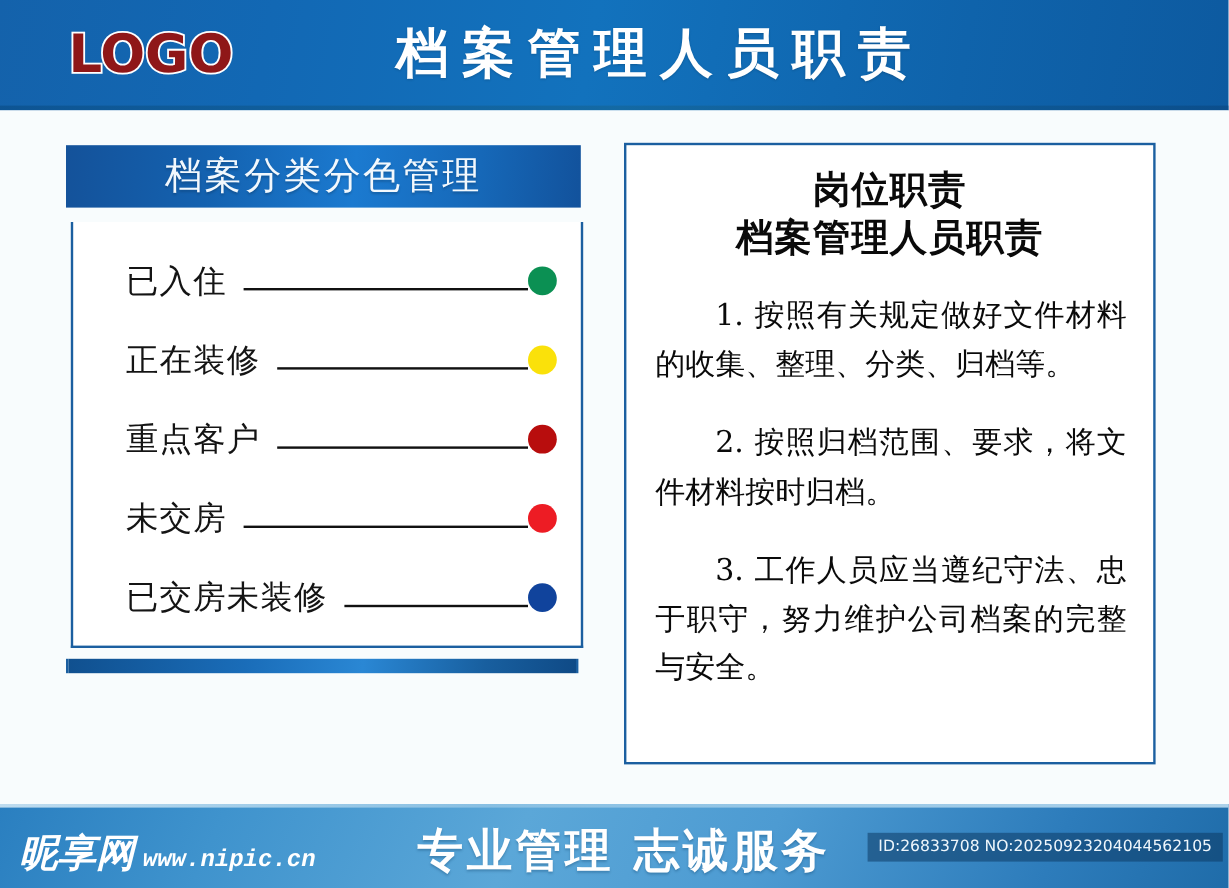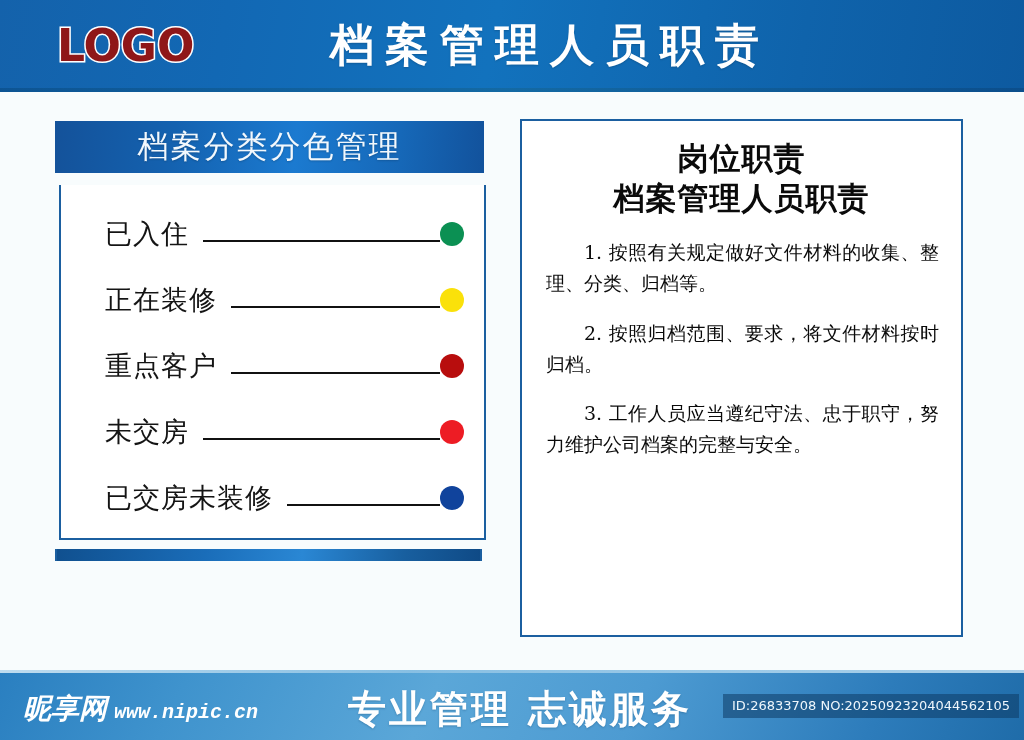--- a/index.html
+++ b/index.html
@@ -217,21 +217,21 @@
     color: #0a0a0a;
     line-height: 1.28;
     letter-spacing: 1px;
   }
   #duty-list {
     margin-top: 12px;
     padding: 0 22px 0 24px;
   }
   .duty-item {
     font-family: "DejaVu Serif", "Liberation Serif", serif;
-    font-size: 19px;
+    font-size: 25px;
     color: #0a0a0a;
     line-height: 1.62;
     text-indent: 2em;
     text-align: justify;
     margin-bottom: 2px;
     letter-spacing: 0px;
   }
 
   
   #footer {
@@ -260,26 +260,25 @@
   }
   #watermark {
     position: absolute;
     left: 16px;
     top: 20px;
     display: flex;
     align-items: baseline;
     gap: 7px;
   }
   #watermark-cn {
-    font-size: 28px;
+    font-size: 32px;
     font-weight: bold;
     font-style: italic;
     color: #ffffff;
     letter-spacing: 0px;
-    margin-left: 7px;
   }
   #watermark-url {
     font-family: Liberation Mono, monospace;
     font-size: 20px;
     font-style: italic;
     font-weight: bold;
     color: #ffffff;
     text-align: right;
   }
   #footer-slogan {

